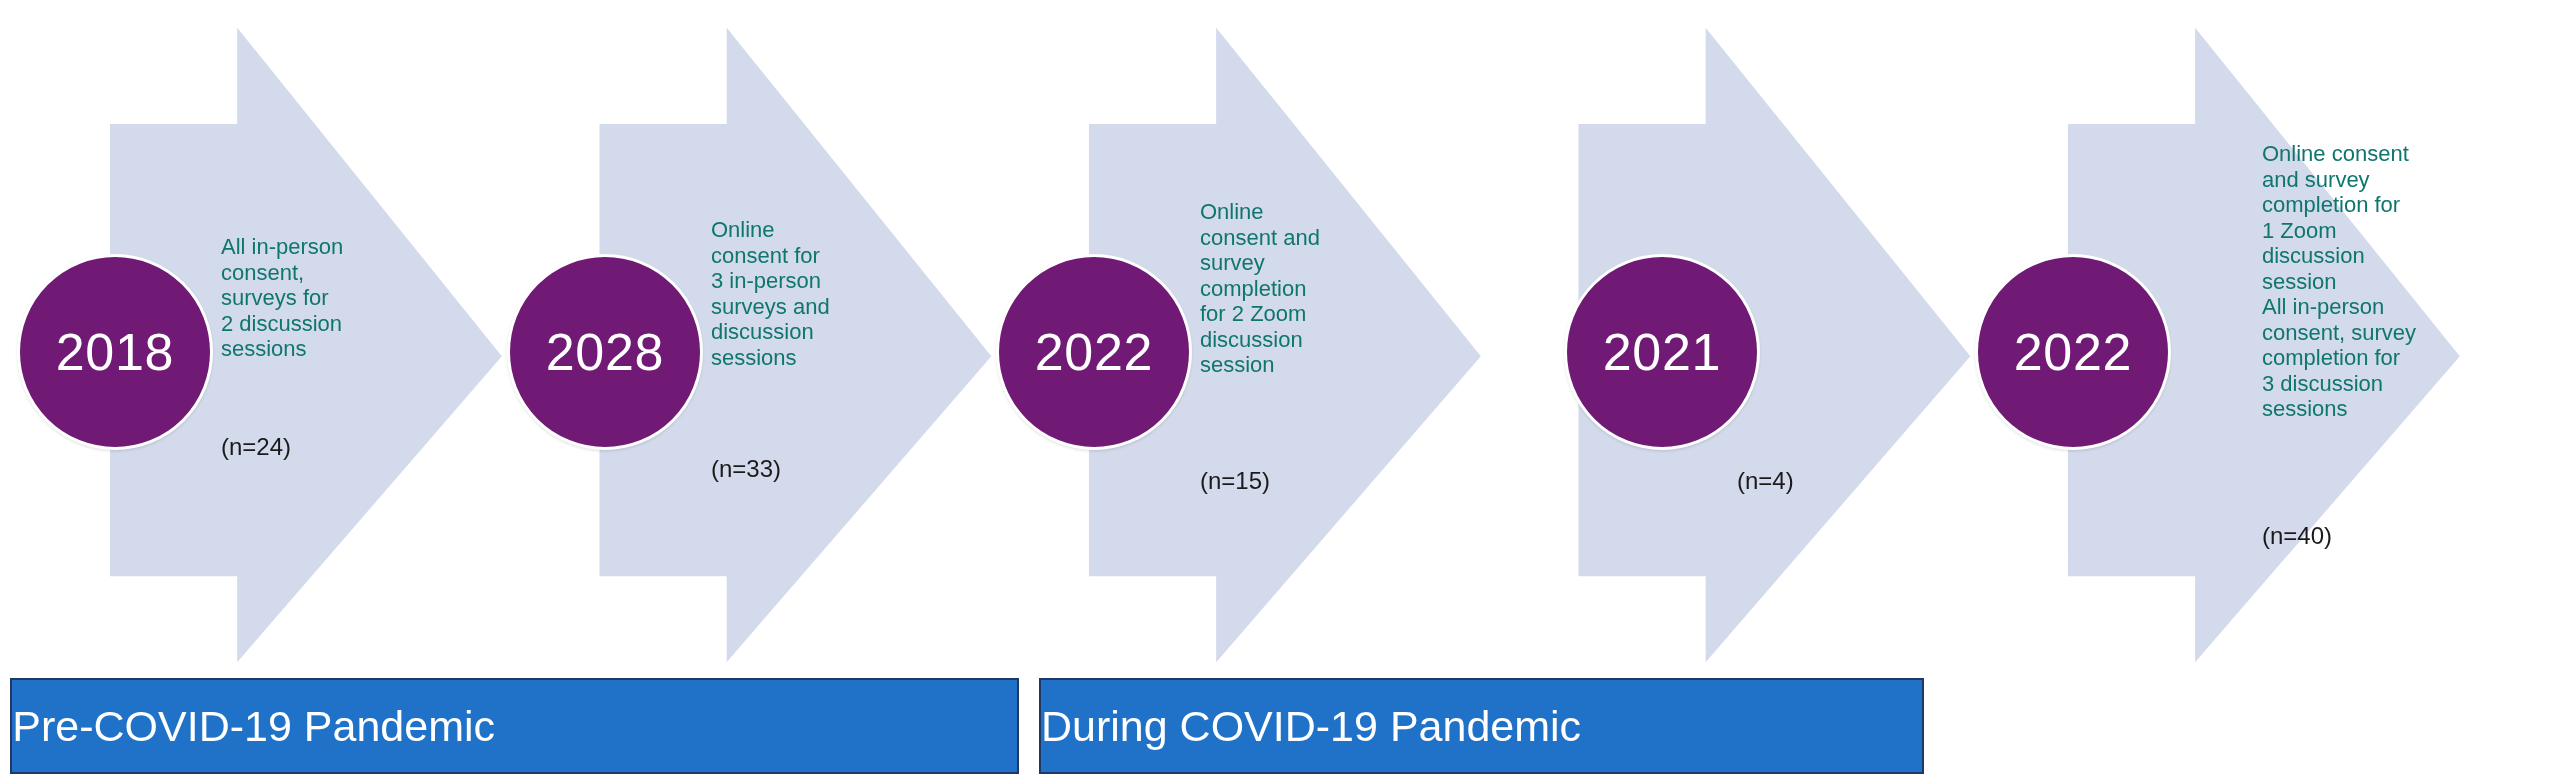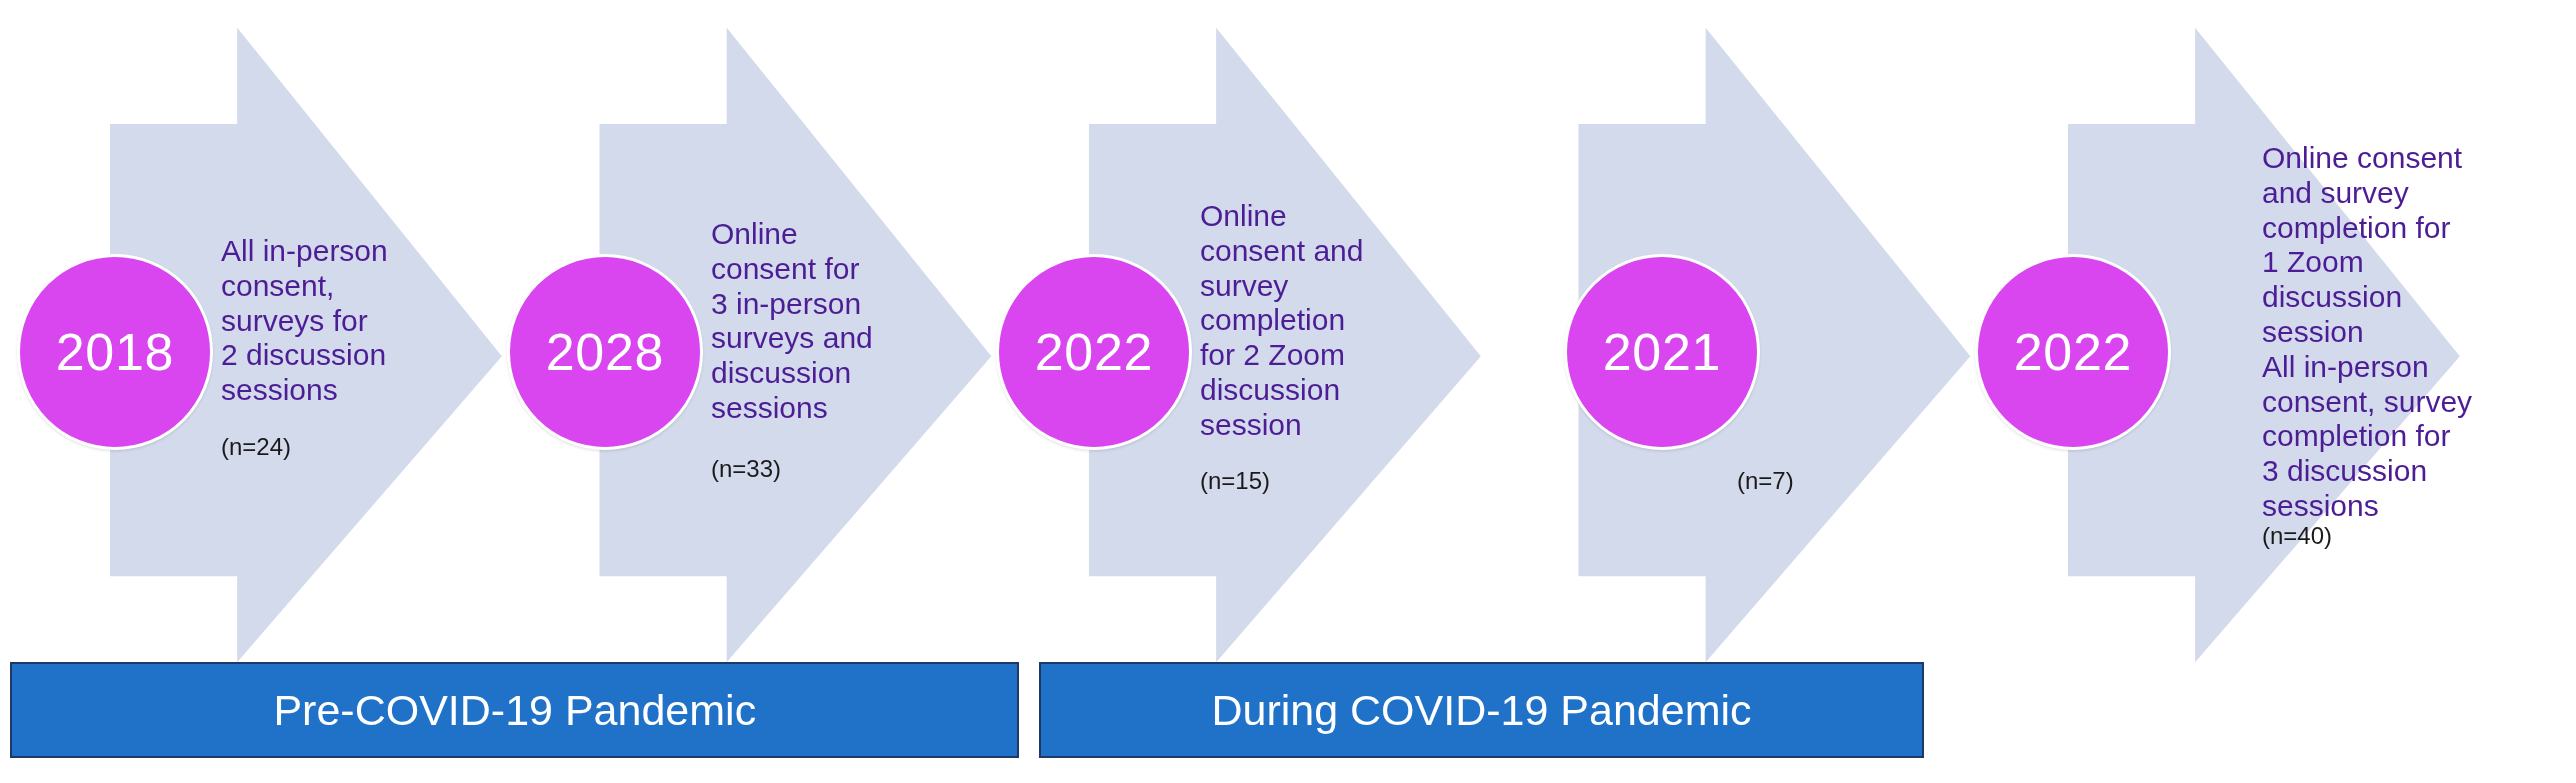--- a/index.html
+++ b/index.html
@@ -29,65 +29,66 @@
     left: 0;
     top: 0;
     width: 2576px;
     height: 784px;
   }
 
   
   .year-bubble {
     position: absolute;
     border-radius: 50%;
-    background: #d946ef;
+    background: #701a75;
     border: 3.4px solid #ffffff;
     box-sizing: border-box;
     display: flex;
     align-items: center;
     justify-content: center;
     box-shadow: 0 1.4px 2.7px rgba(0,0,0,0.10);
   }
   .year-bubble .year-label {
     color: #ffffff;
     font-family: "Liberation Sans", sans-serif;
     font-size: 52px;
     font-weight: 400;
     letter-spacing: 0.7px;
     line-height: 1;
     white-space: nowrap;
   }
 
   
   .step-desc {
     position: absolute;
-    color: #4c1d95;
+    color: #0f766e;
     font-family: "Liberation Sans", sans-serif;
-    font-size: 30px;
+    font-size: 22px;
     line-height: 1.16;
     white-space: pre-line;
   }
   .step-count {
     position: absolute;
     color: #1a1a1a;
     font-family: "Liberation Sans", sans-serif;
     font-size: 24px;
     line-height: 1.16;
     white-space: nowrap;
   }
 
   
   .phase-bar {
     position: absolute;
     background: #1f72c8;
     border: 2.1px solid #1f3864;
     box-sizing: border-box;
     display: flex;
     align-items: center;
-    justify-content: center;
+    justify-content: flex-start;
+    margin-top: 16px;
   }
   .phase-bar .phase-label {
     color: #ffffff;
     font-family: "Liberation Sans", sans-serif;
     font-size: 43px;
     font-weight: 400;
     line-height: 1;
     white-space: nowrap;
   }
 </style>
@@ -138,21 +139,21 @@
 survey
 completion
 for 2 Zoom
 discussion
 session</div>
   <div class="step-count" style="left:1200px; top:467px;">(n=15)</div>
 
   <div class="year-bubble" style="left:1564px; top:254px; width:196px; height:196px;">
     <span class="year-label">2021</span>
   </div>
-  <div class="step-count" style="left:1737px; top:467px;">(n=7)</div>
+  <div class="step-count" style="left:1737px; top:467px;">(n=4)</div>
 
   <div class="year-bubble" style="left:1975px; top:254px; width:196px; height:196px;">
     <span class="year-label">2022</span>
   </div>
   <div class="step-desc" style="left:2262px; top:141px; width:220px;"> Online consent
 and survey
 completion for
 1 Zoom
 discussion
 session

